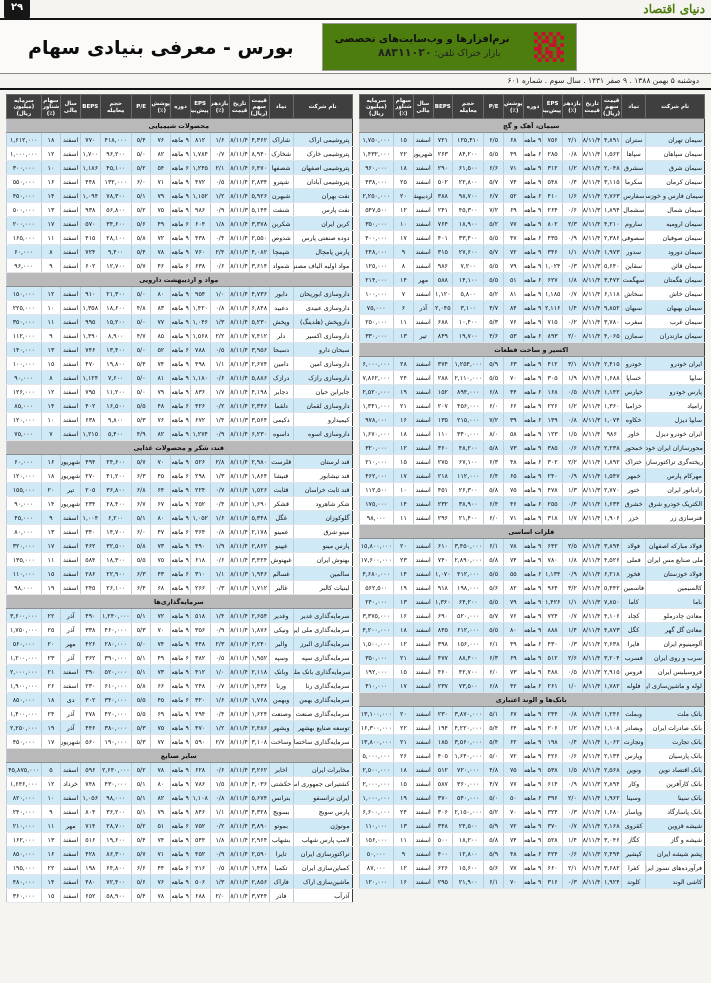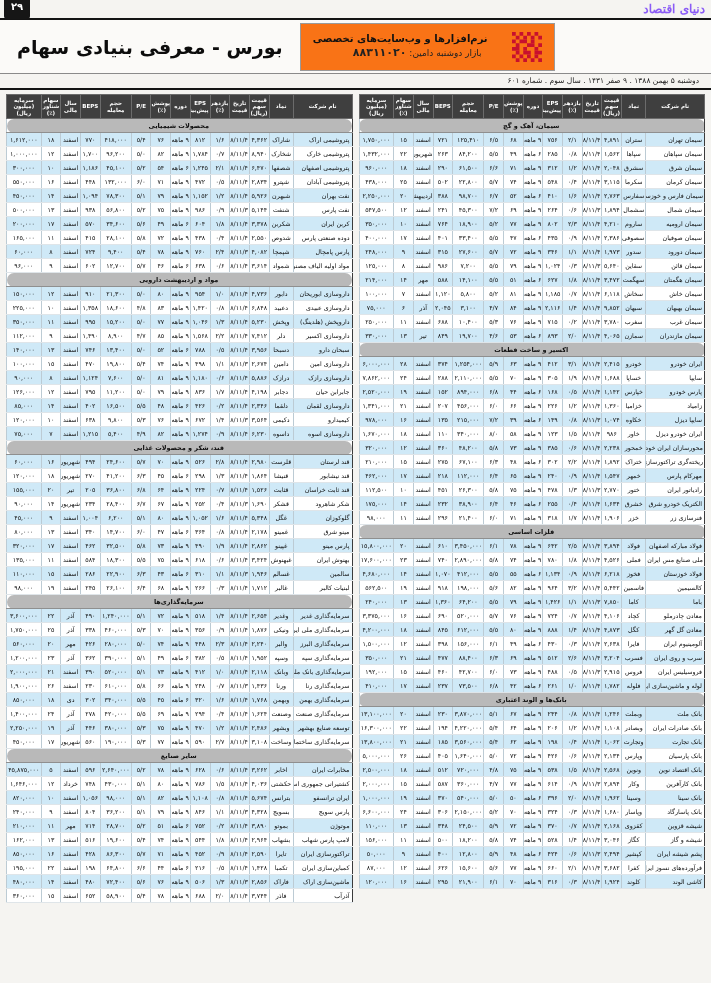--- a/index.html
+++ b/index.html
@@ -12,44 +12,44 @@
   }
   .page {
     width:711px; height:983px; background:#f5f4f1; position:relative;
   }
   
   .topbar {
     height:20px; display:flex; justify-content:space-between; align-items:center;
     padding:1px 6px 1px 4px; border-bottom:2px solid #141414;
   }
   .masthead {
-    font-family:"DejaVu Serif", serif; font-weight:bold; font-size:12px; color:#8b5cf6;
+    font-family:"DejaVu Serif", serif; font-weight:bold; font-size:12px; color:#4d7c0f;
   }
   .pagenum {
     background:#161616; color:#fff; font-size:10px; font-weight:bold;
     padding:1px 7px 6px 7px; border-radius:0 0 3px 3px; line-height:1.2;
   }
   
   .header {
     display:flex; align-items:center; gap:12px;
     padding:5px 12px; height:54px; border-bottom:1px solid #8a8a8a;
     background:#fbfaf8;
   }
   .hspacer { flex:1; }
   .adbox {
     display:flex; align-items:center; gap:24px;
-    border:1px solid #9a9a9a; background:#f97316; padding:3px 12px; height:48px;
+    border:1px solid #9a9a9a; background:#4d7c0f; padding:3px 12px; height:48px;
   }
   .adlogo { width:30px; height:30px; flex:0 0 auto; }
   .adtext { text-align:center; line-height:1.35; }
   .ad1 { font-weight:bold; font-size:10px; color:#111; }
   .ad2 { font-size:9px; color:#222; }
   .ad2 .phone { font-weight:bold; font-size:11px;margin-left:34px; }
   .title {
-    margin:5px; font-size:19px; font-weight:bold; color:#0c0c0c; white-space:nowrap;
+    margin:16px; font-size:19px; font-weight:bold; color:#0c0c0c; white-space:nowrap;
   }
   
   .dateline {
     font-size:7.5px; color:#1d1d1d; text-align:right;
     padding:2px 12px 3px 22px; border-bottom:2px solid #141414; background:#f5f4f1;
   }
   
   .tables {
     display:flex; gap:6px; padding:4px 6px 0 6px; align-items:flex-start;
   }
@@ -69,21 +69,20 @@
   }
   .sheet td:first-child { text-align:right; padding-right:2px; }
   .sheet th:first-child, .sheet td:first-child { width:17%; }
   .sheet th:nth-child(2), .sheet td:nth-child(2) { width:7%; }
   .sheet th:nth-child(10), .sheet td:nth-child(10) { width:9%; }
   .sheet th:nth-child(14), .sheet td:nth-child(14) { width:10%; }
   .sheet tr.alt td { background:#cfe9f7; }
   .sheet tr.section td {
     background:#b9b9b9; font-weight:bold; font-size:6.5px; text-align:center;
     border-bottom:0.5px solid #8f8f8f;
-    border-radius:7px;
   }
 </style>
 </head>
 <body>
 
 <div class="page">
 
   <div class="topbar">
     <div class="masthead">دنیای اقتصاد</div>
     <div class="pagenum">۲۹</div>
@@ -120,22 +119,22 @@
             <rect x="6" y="6" width="1" height="1"></rect>
           <rect x="1" y="7" width="1" height="1"></rect>
             <rect x="3" y="7" width="1" height="1"></rect>
             <rect x="5" y="7" width="1" height="1"></rect>
             <rect x="7" y="7" width="1" height="1"></rect>
         </g>
       </svg>
       <div class="adtext">
         <div class="ad1">نرم‌افزارها و وب‌سایت‌های تخصصی</div>
         <div class="ad2">
-          <span>بازار دوشنبه</span>
-          <span>دامین:</span>
+          <span>بازار ختراک</span>
+          <span>تلفن:</span>
           <span class="phone">۸۸۳۱۱۰۲۰</span>
         </div>
       </div>
     </div>
     <h1 class="title">بورس - معرفی بنیادی سهام</h1>
   </div>
 
   <div class="dateline">دوشنبه ۵ بهمن ۱۳۸۸ . ۹ صفر ۱۴۳۱ . سال سوم . شماره ۶۰۱</div>
 
   <div class="tables">

